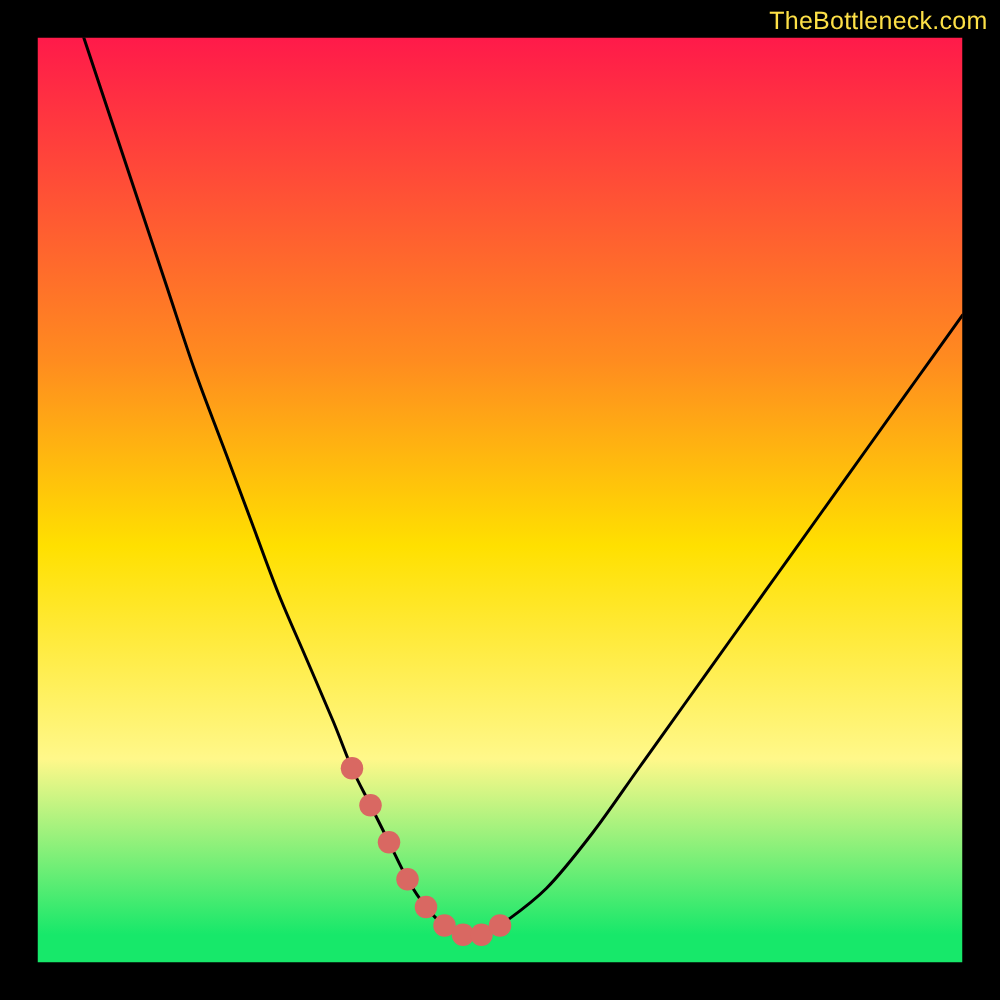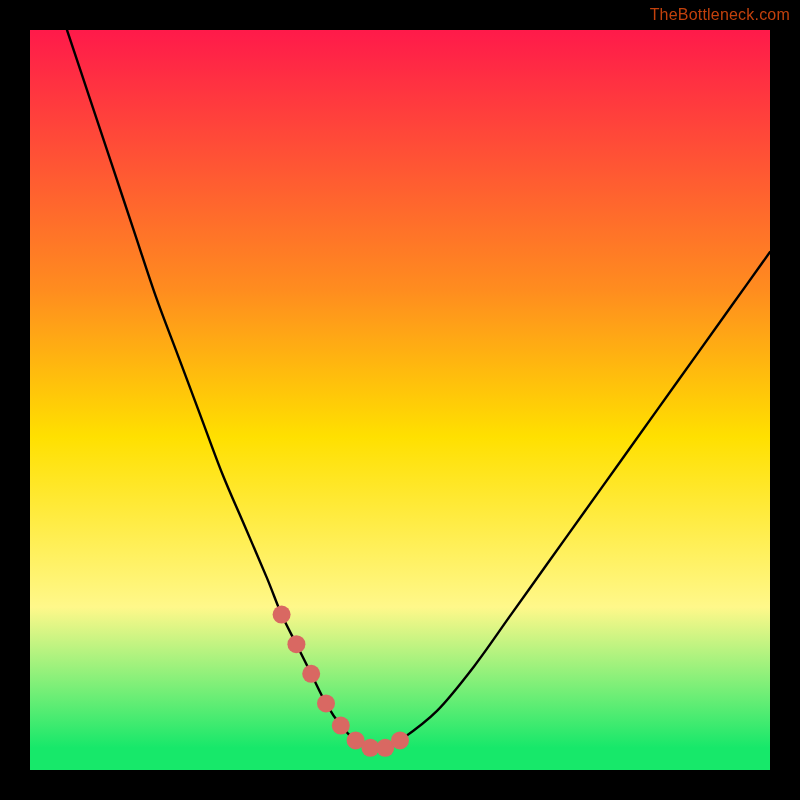--- a/index.html
+++ b/index.html
@@ -23,22 +23,22 @@
     position: absolute;
     left: 0;
     top: 0;
     width: 740px;
     height: 740px;
   }
   .watermark {
     position: absolute;
     top: 6px;
     right: 10px;
-    color: #c2410c;
-    font-size: 16px;
+    color: #fde047;
+    font-size: 20px;
     font-weight: 500;
     letter-spacing: 0.2px;
   }
   svg {
     display: block;
   }
 </style>
 </head>
 <body>
 

